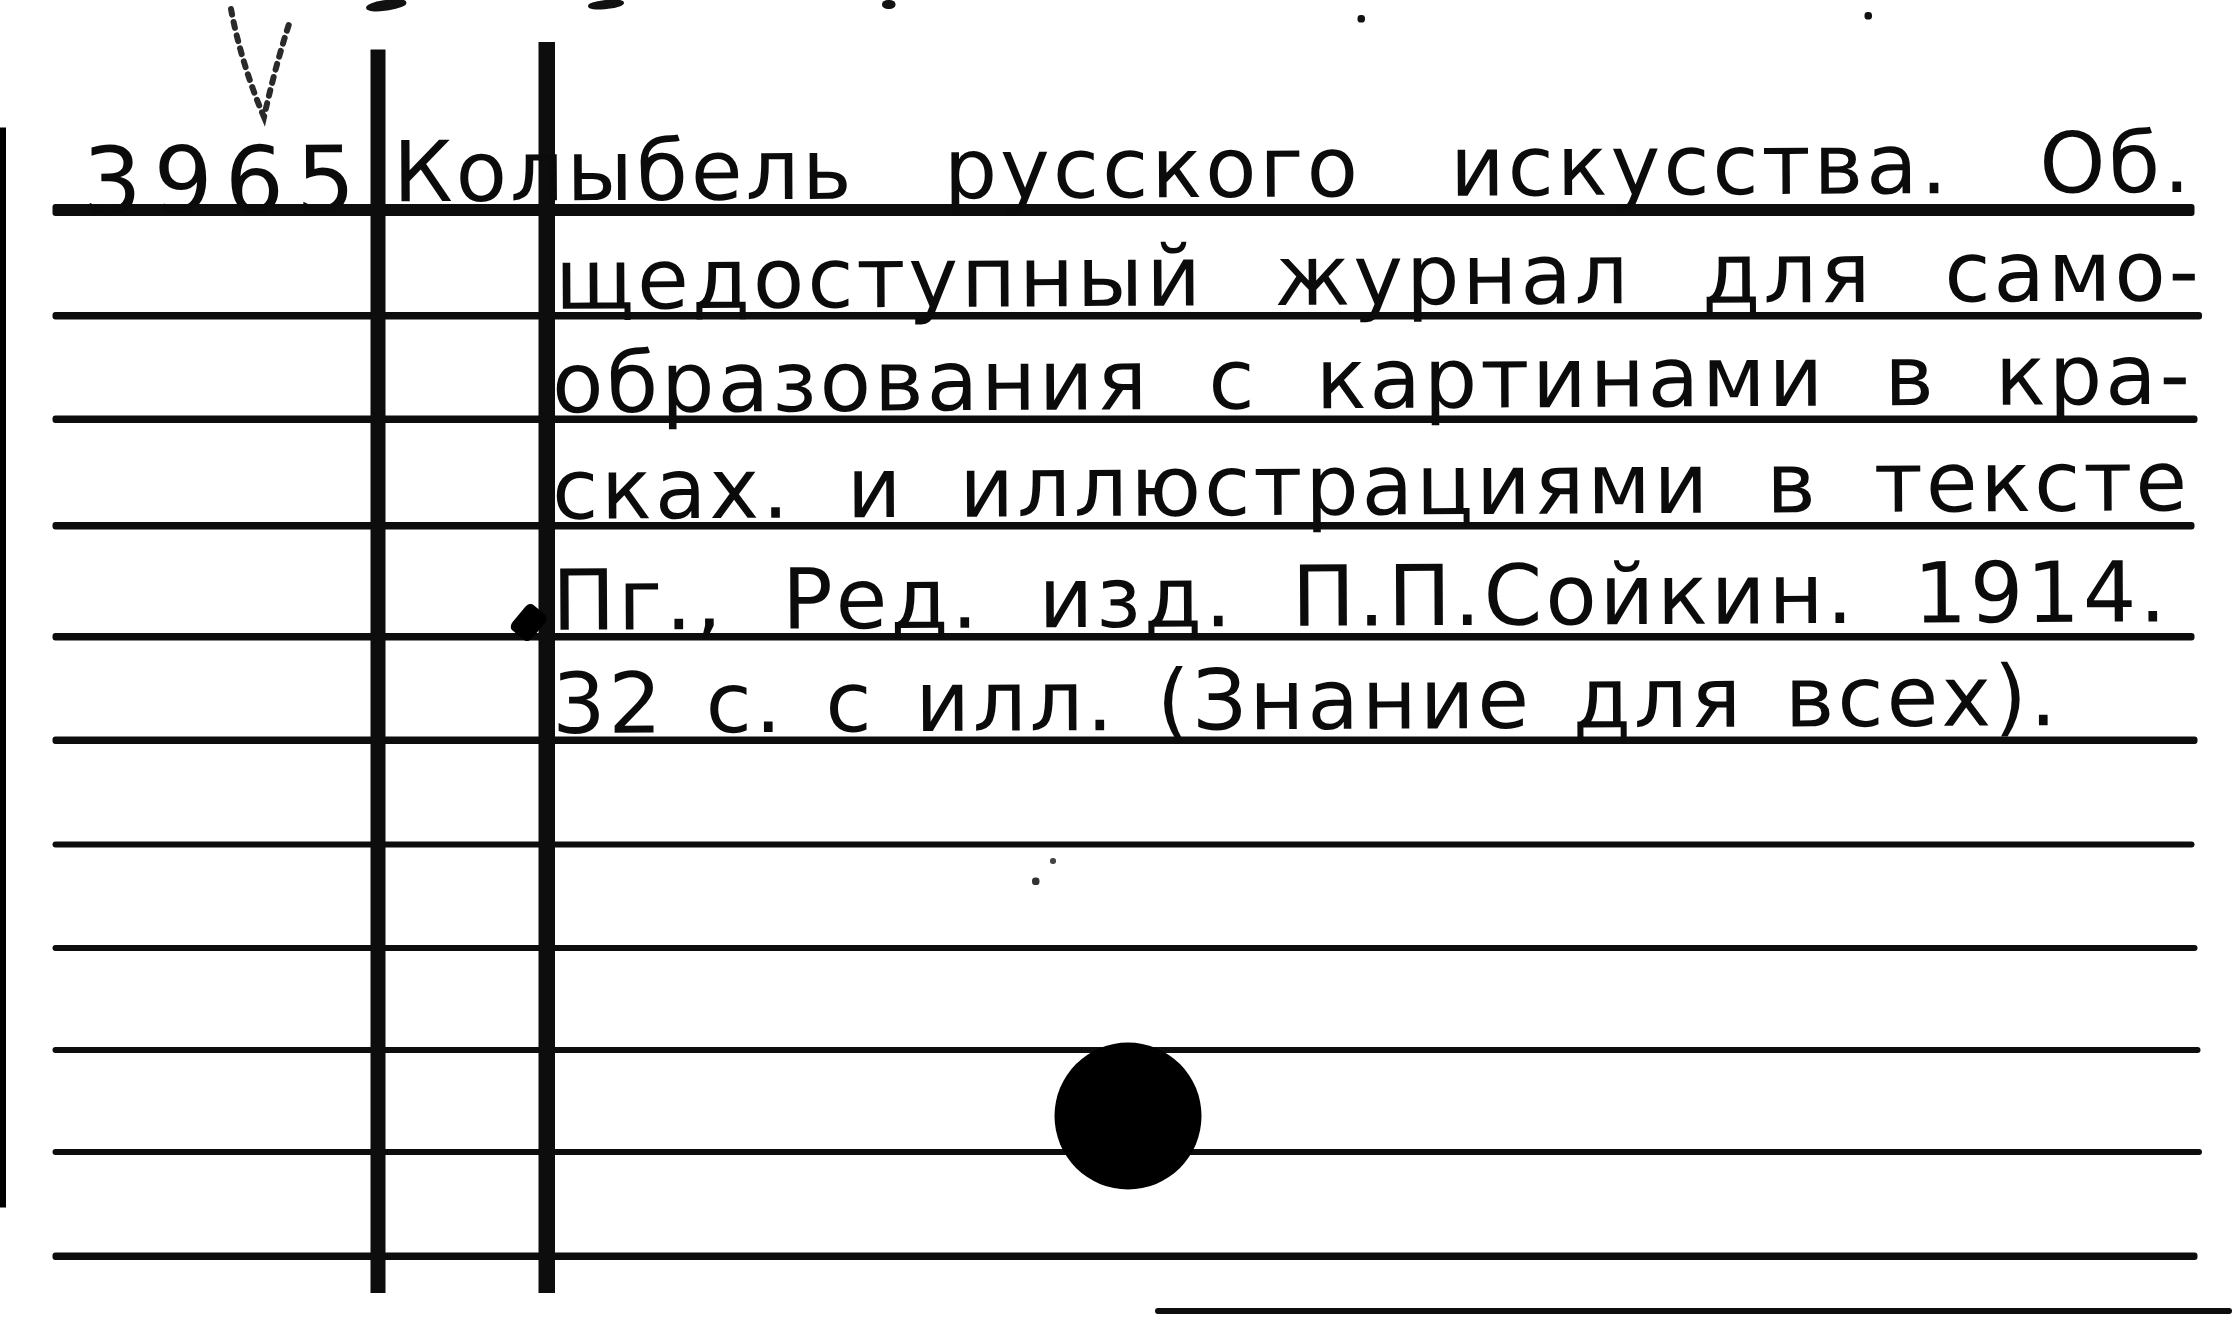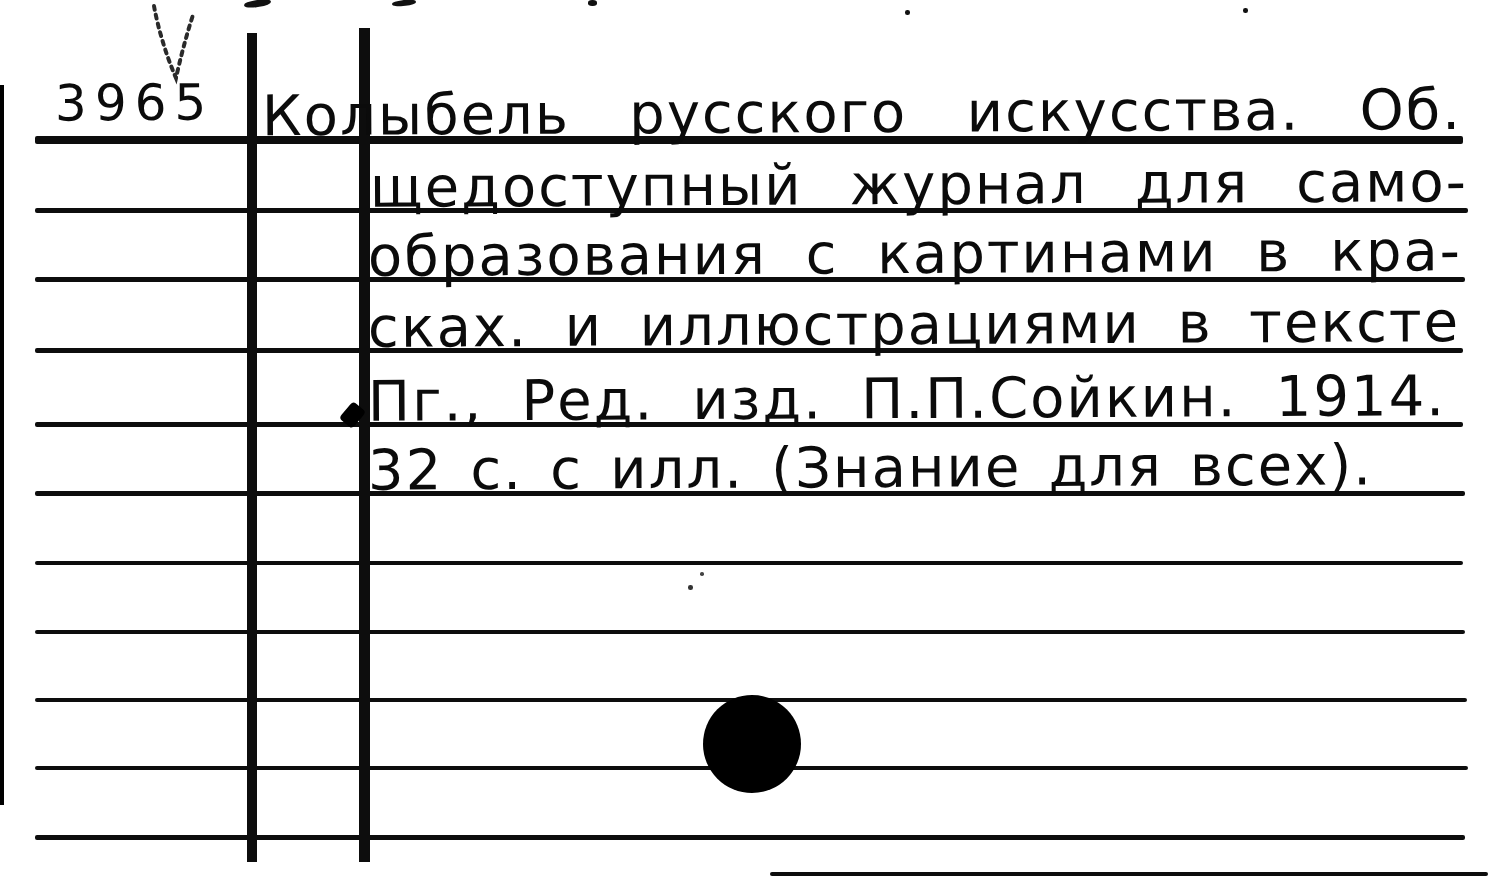--- a/index.html
+++ b/index.html
@@ -32,21 +32,21 @@
   
   .hw{
     position:absolute;
     font-size:56px;line-height:1;
     letter-spacing:2px;
     white-space:nowrap;
     text-align:justify;
     text-align-last:justify;
     transform:rotate(-0.3deg);
   }
-  .num{left:55px;top:78px;width:165px;font-size:50px;letter-spacing:8px;}
+  .num{left:55px;top:90px;width:165px;font-size:62px;letter-spacing:8px;}
   .t1{left:262px;top:85px;width:1200px;}
   .t2{left:370px;top:157px;width:1098px;}
   .t3{left:368px;top:226px;width:1094px;}
   .t4{left:368px;top:297px;width:1092px;}
   .t5{left:368px;top:371px;width:1078px;}
   .t6{left:368px;top:440px;width:1005px;}
   
   .hole{
     position:absolute;left:703px;top:695px;width:98px;height:98px;
     background:#000;border-radius:50%;

